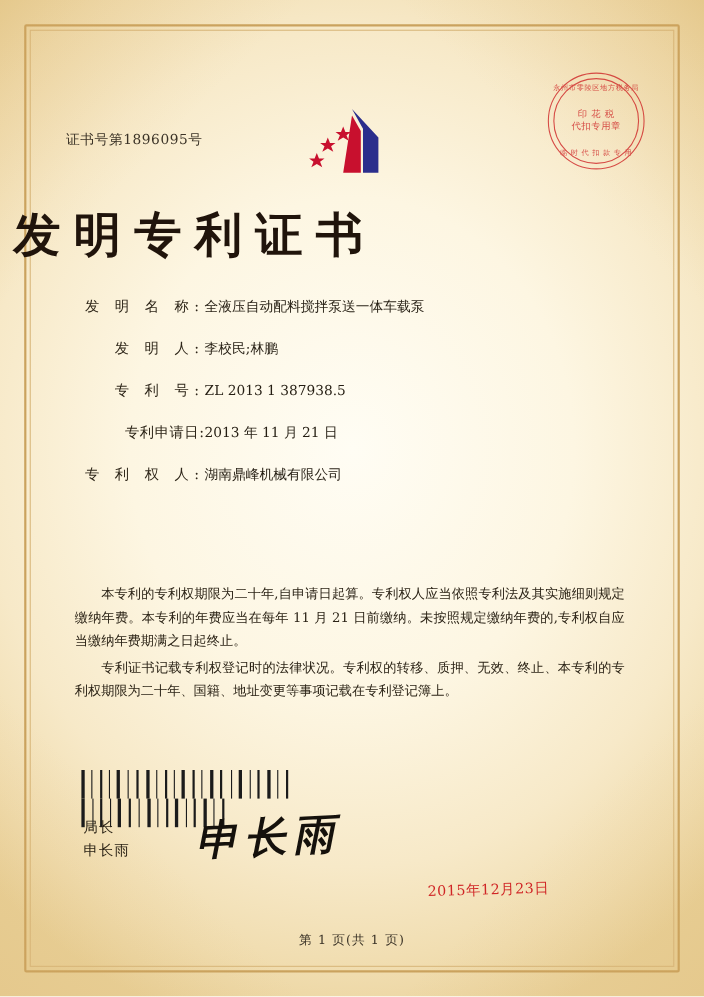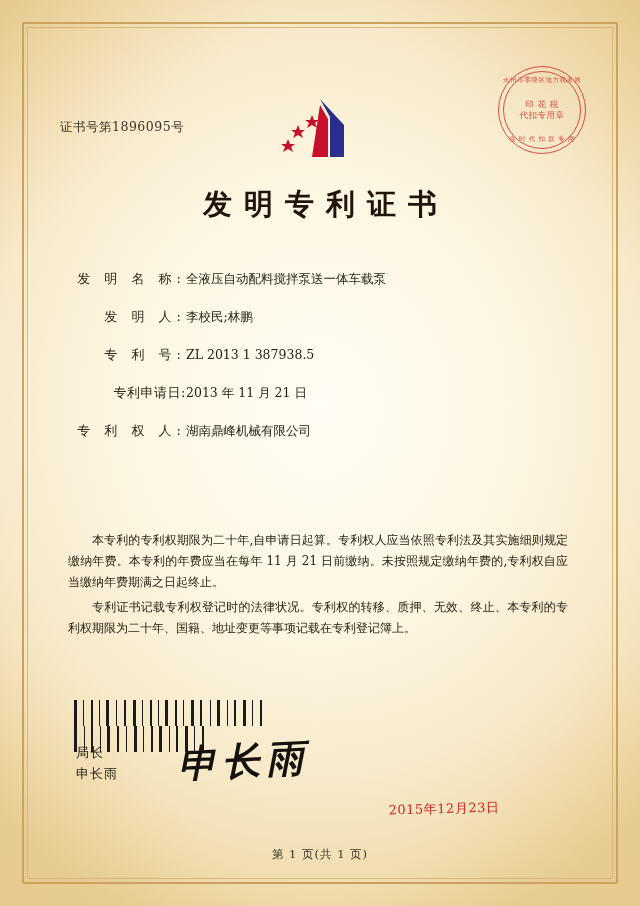--- a/index.html
+++ b/index.html
@@ -120,23 +120,23 @@
     line-height: 11px;
     letter-spacing: 0.5px;
   }
 
   
   .title {
     position: absolute;
     left: 0;
     right: 0;
     top: 185px;
-    text-align: center;
-    font-family: "DejaVu Serif", serif;
-    font-size: 29px;
+    text-align: left;
+    font-family: "DejaVu Serif", serif;
+    font-size: 43px;
     font-weight: bold;
     letter-spacing: 12px;
     color: #20140b;
     text-indent: 12px;
   }
 
   
   .fields {
     position: absolute;
     left: 68px;

